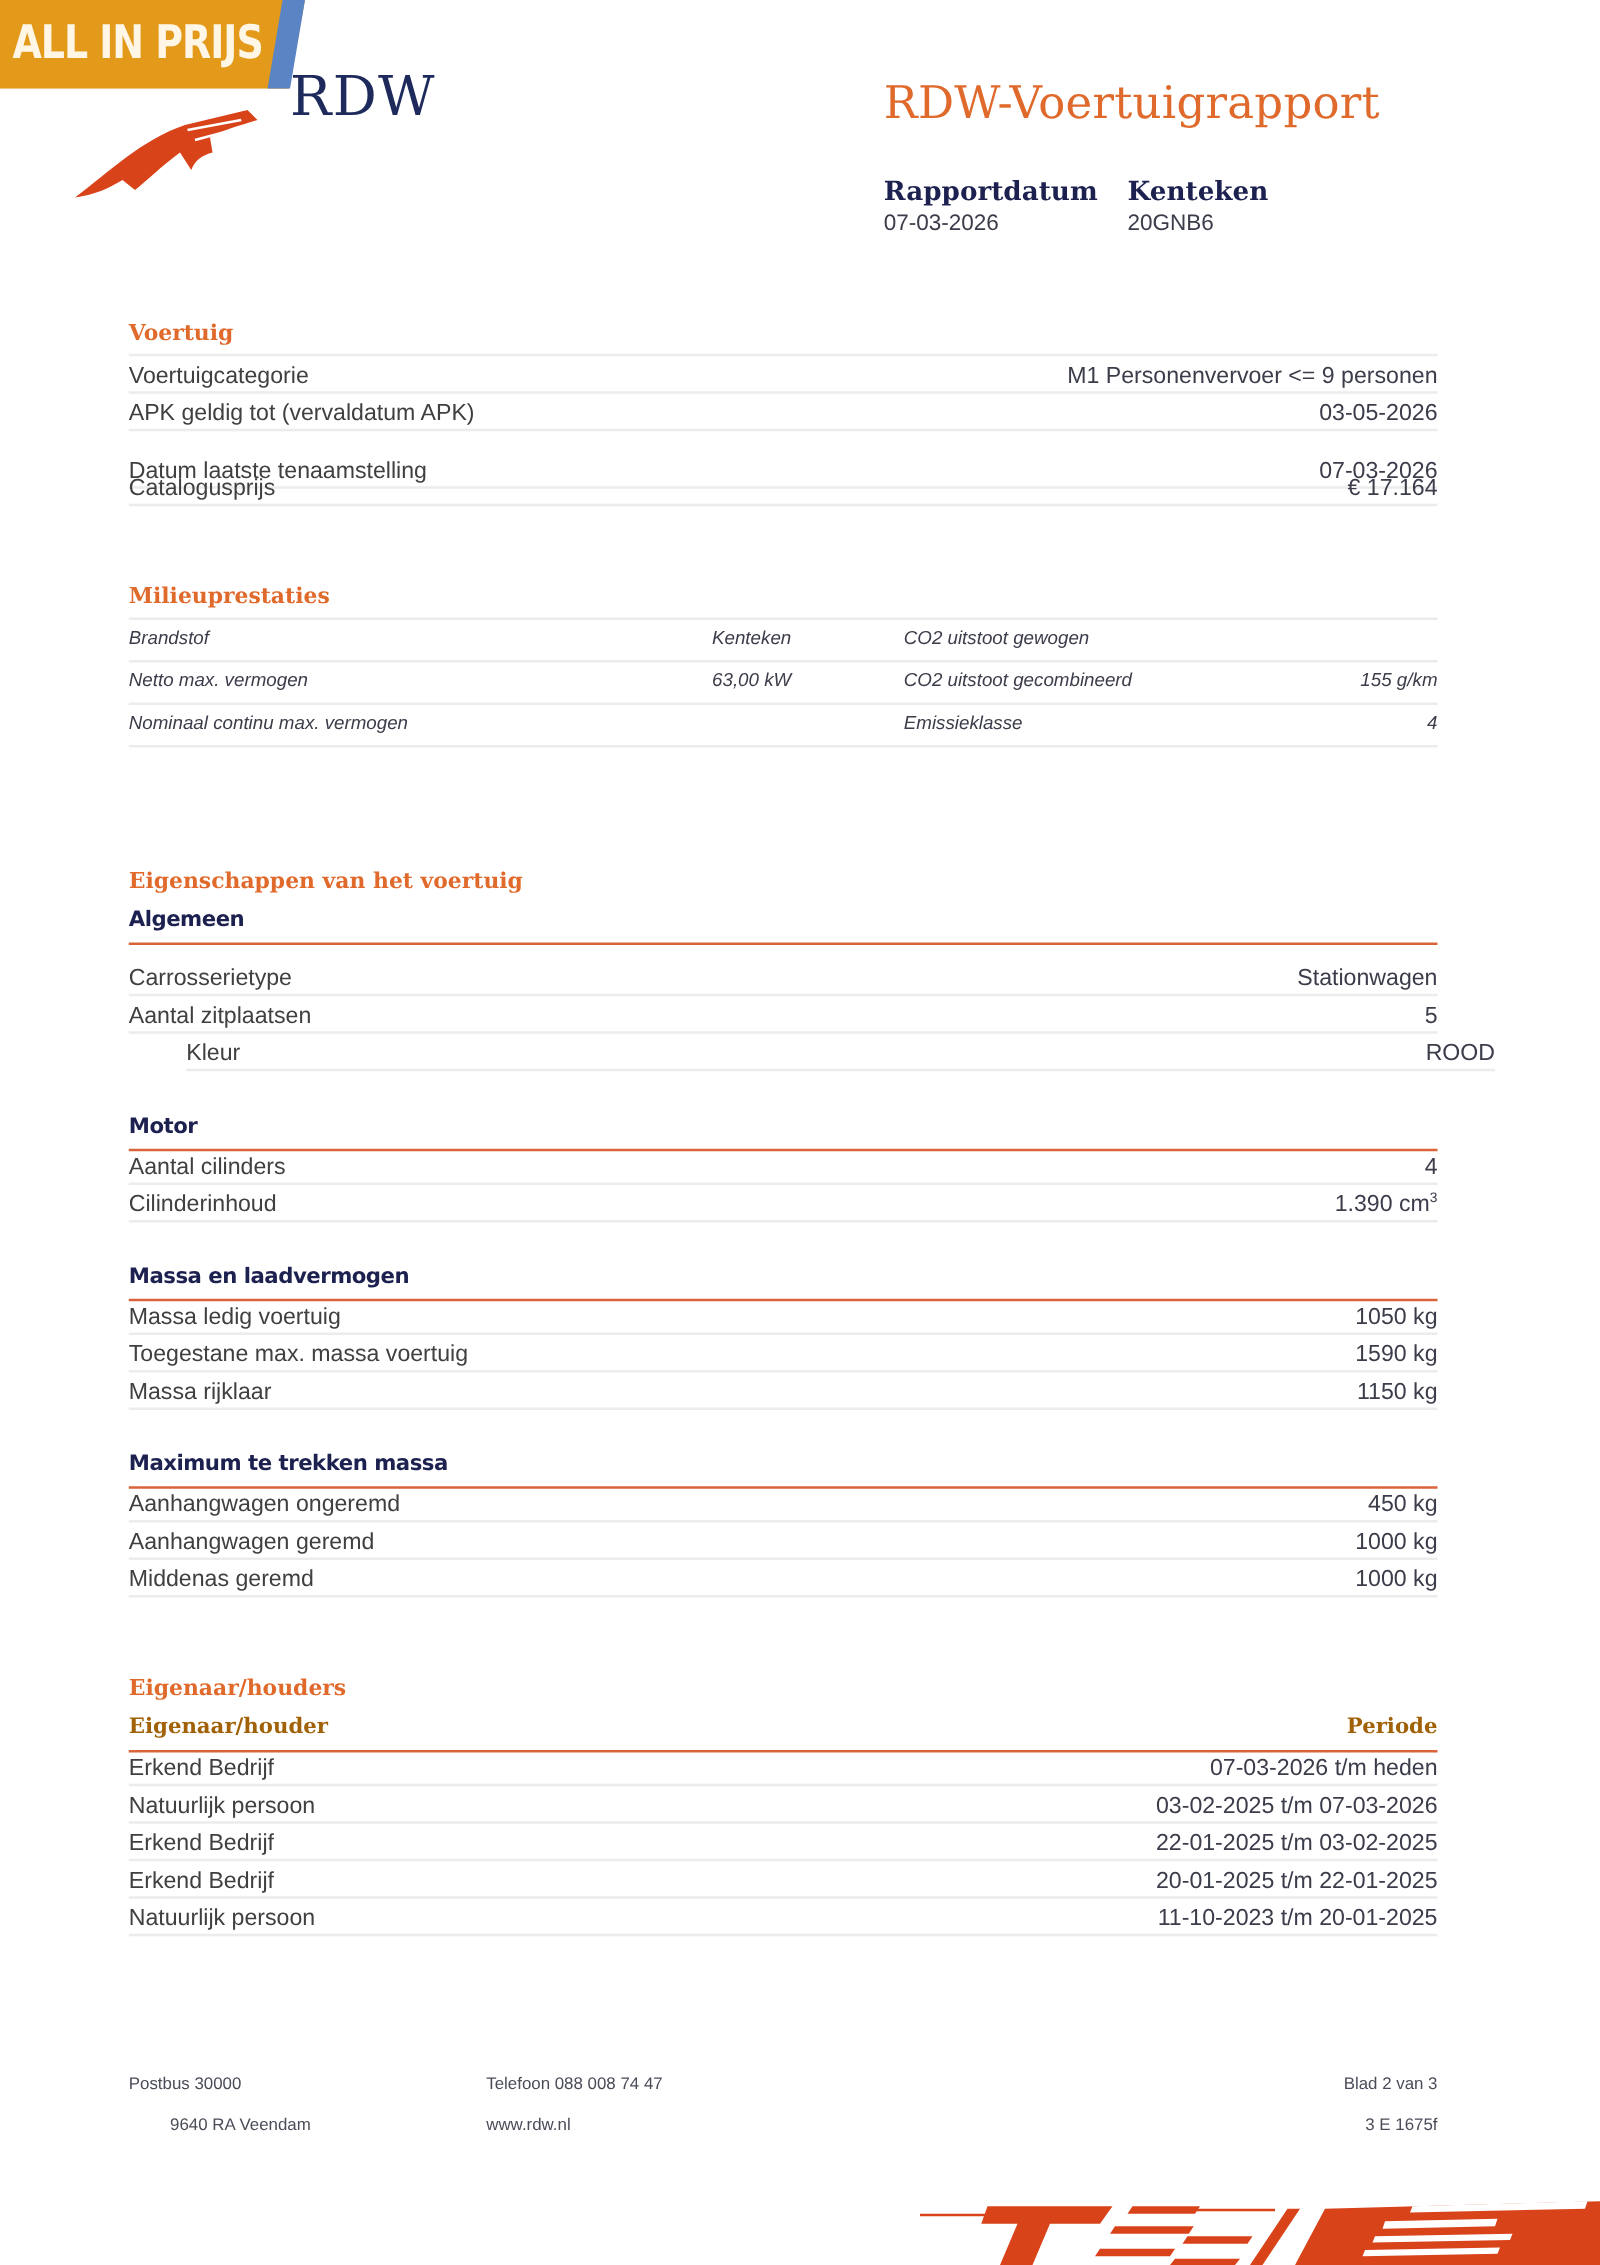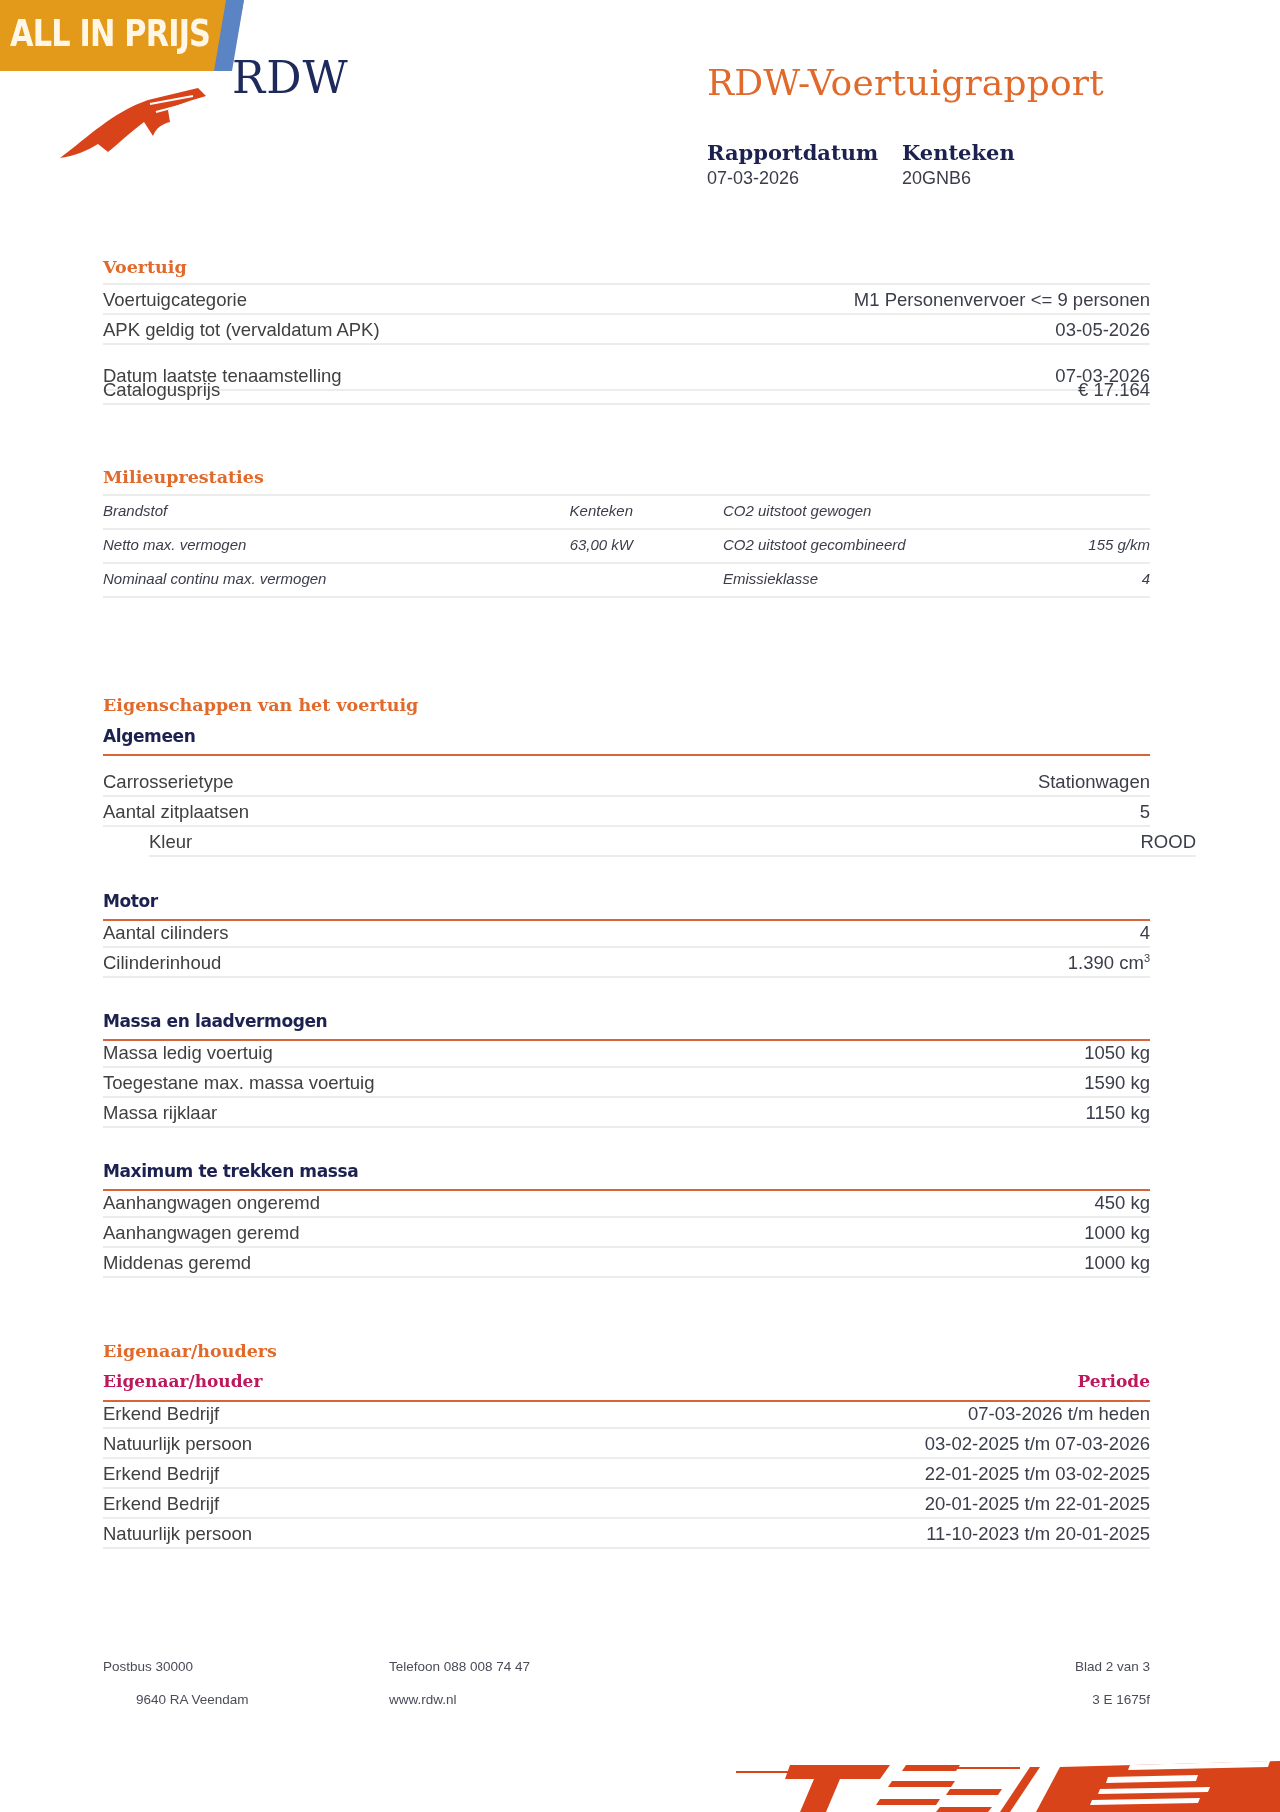--- a/index.html
+++ b/index.html
@@ -20,21 +20,21 @@
   .rule-orange { left:103px; width:1047px; height:2px; background:#d9643a; }
   .row { left:103px; width:1047px; height:30px; border-bottom:2px solid #ececec; box-sizing:border-box; }
   .row .k { position:absolute; left:0; top:4px; font-size:18.5px; color:#404040; }
   .row .v { position:absolute; right:0; top:4px; font-size:18.5px; color:#3b3d4a; text-align:right; }
   .mrow { left:103px; width:1047px; height:34px; border-bottom:2px solid #ececec; box-sizing:border-box; }
   .mrow span { position:absolute; top:6px; font-size:15px; color:#3b3d4a;font-style:italic; }
   .mrow .k1 { left:0; }
   .mrow .v1 { right:517px; text-align:right; }
   .mrow .k2 { left:620px; }
   .mrow .v2 { right:0; text-align:right; }
-  .hdr-row .k, .hdr-row .v { font-family:"DejaVu Serif", serif; font-weight:bold; font-size:17px; color:#be185d; }
+  .hdr-row .k, .hdr-row .v { font-family:"DejaVu Serif", serif; font-weight:bold; font-size:17px; color:#a16207; }
   .footer { font-size:13.5px; color:#4a4c58; }
   sup { font-size:11px; }
 </style>
 </head>
 <body>
 
 <svg class="abs badge" viewBox="0 0 244 71" width="244" height="71">
   <polygon points="0,0 244,0 231,71 0,71" fill="#e39a1b"></polygon>
   <polygon points="226,0 244,0 232,71 214,71" fill="#5b84c4"></polygon>
 </svg>

